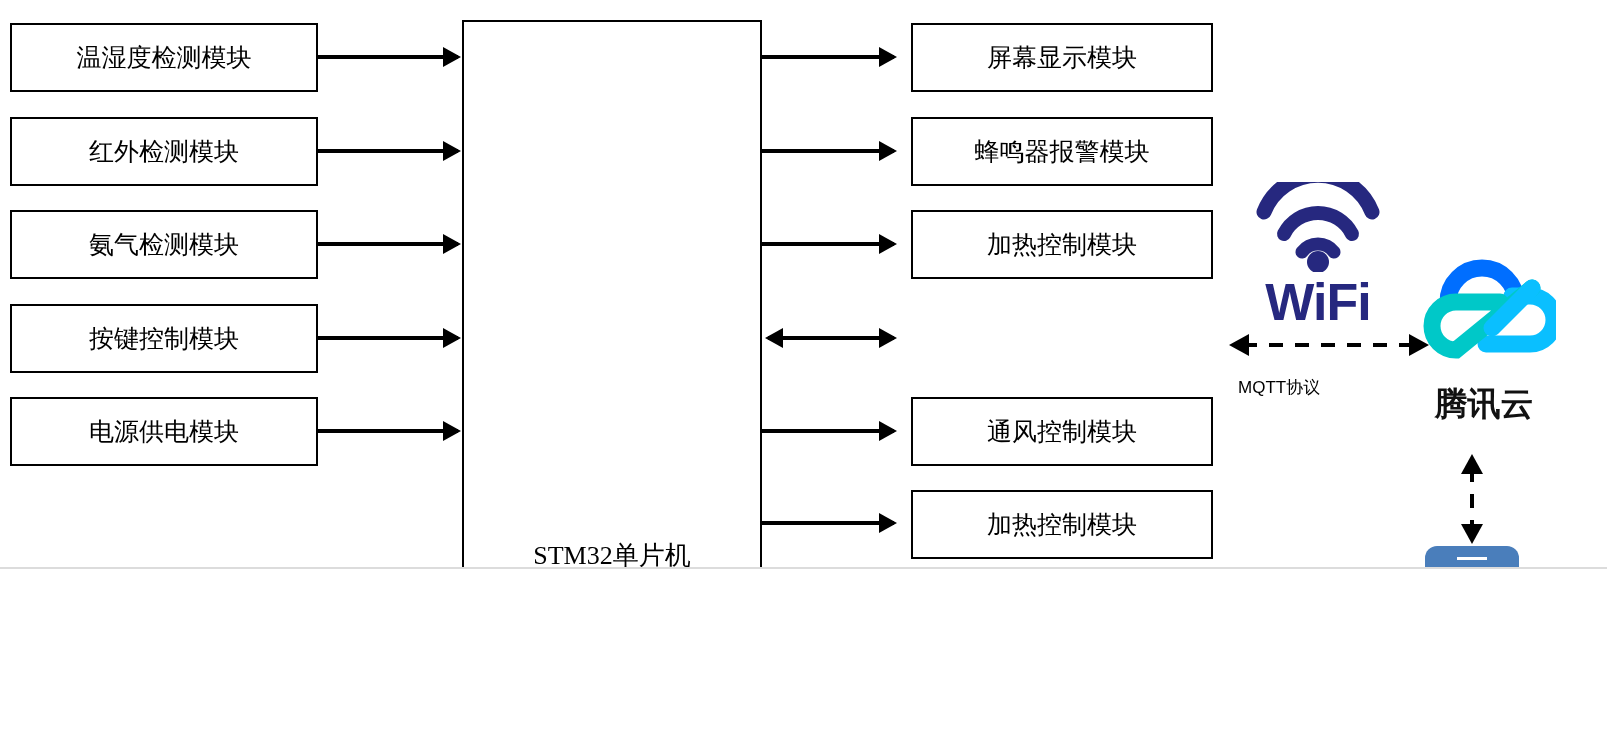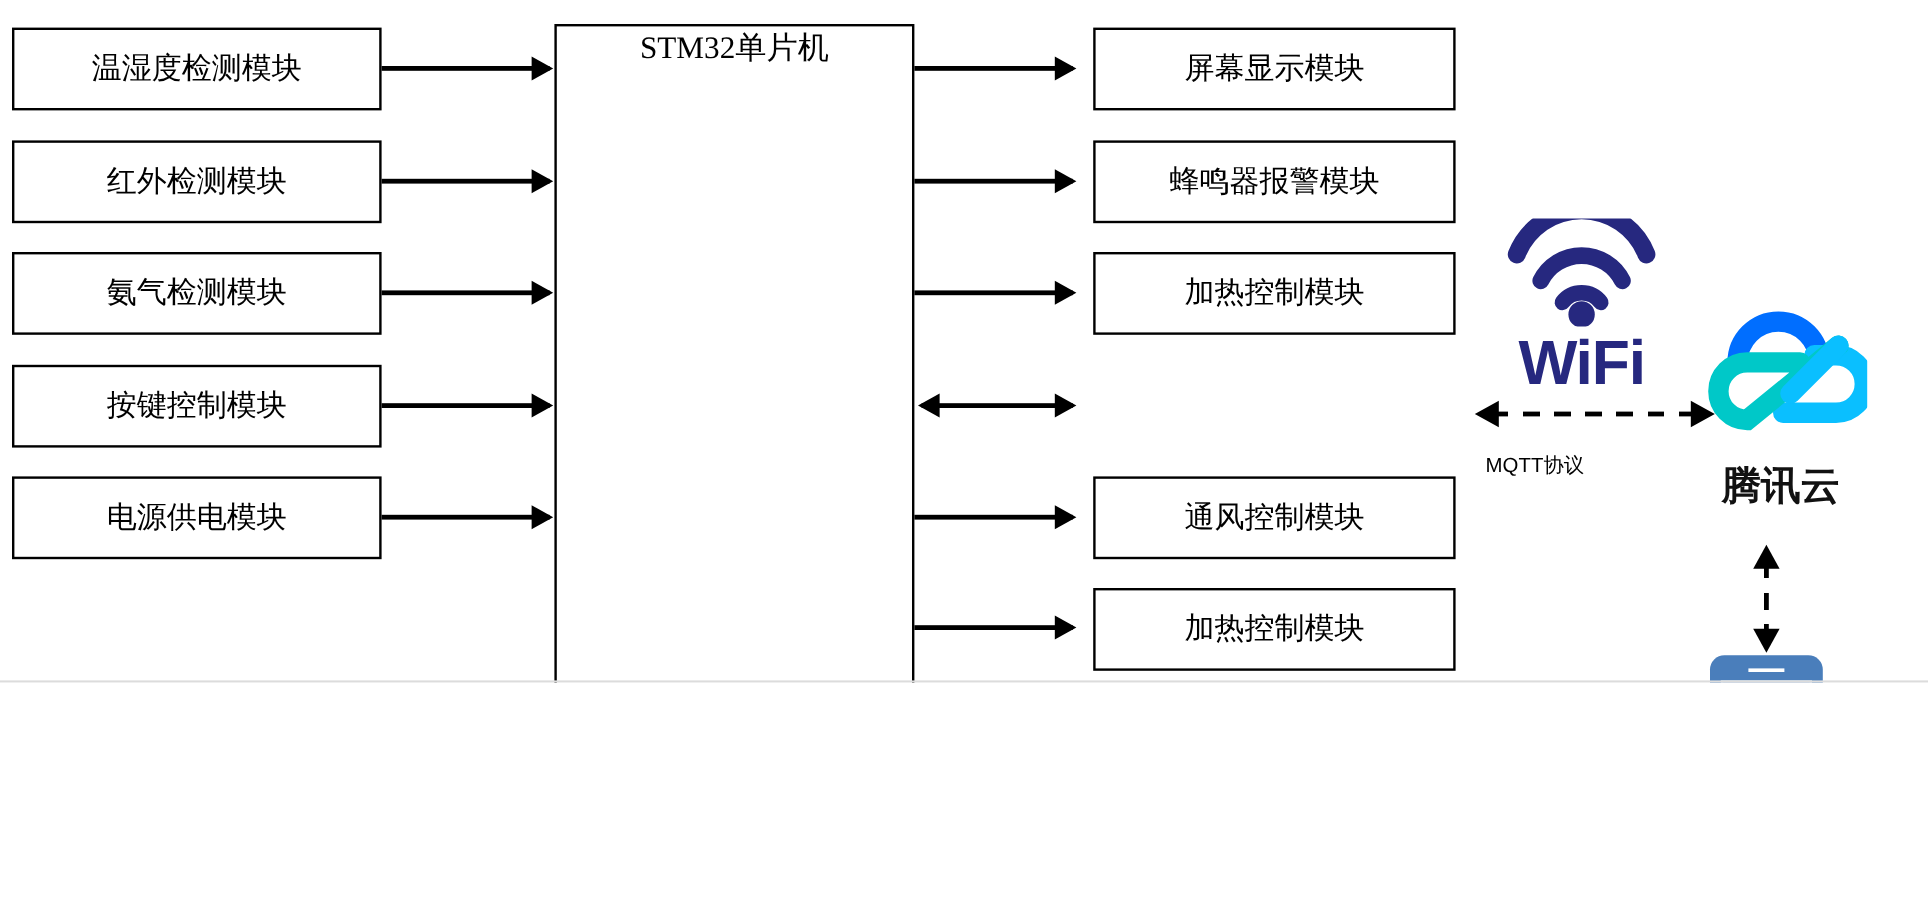--- a/index.html
+++ b/index.html
@@ -38,21 +38,21 @@
   .mcu {
     position: absolute;
     left: 462px;
     top: 20px;
     width: 300px;
     height: 555px;
     box-sizing: border-box;
     border: 2px solid #000000;
     background: #ffffff;
     display: flex;
-    align-items: flex-start;
+    align-items: flex-end;
     justify-content: center;
     font-family: "Liberation Serif", "DejaVu Serif", serif;
     font-size: 26px;
     color: #000000;
     white-space: nowrap;
   }
 
   
   .arrow {
     position: absolute;

